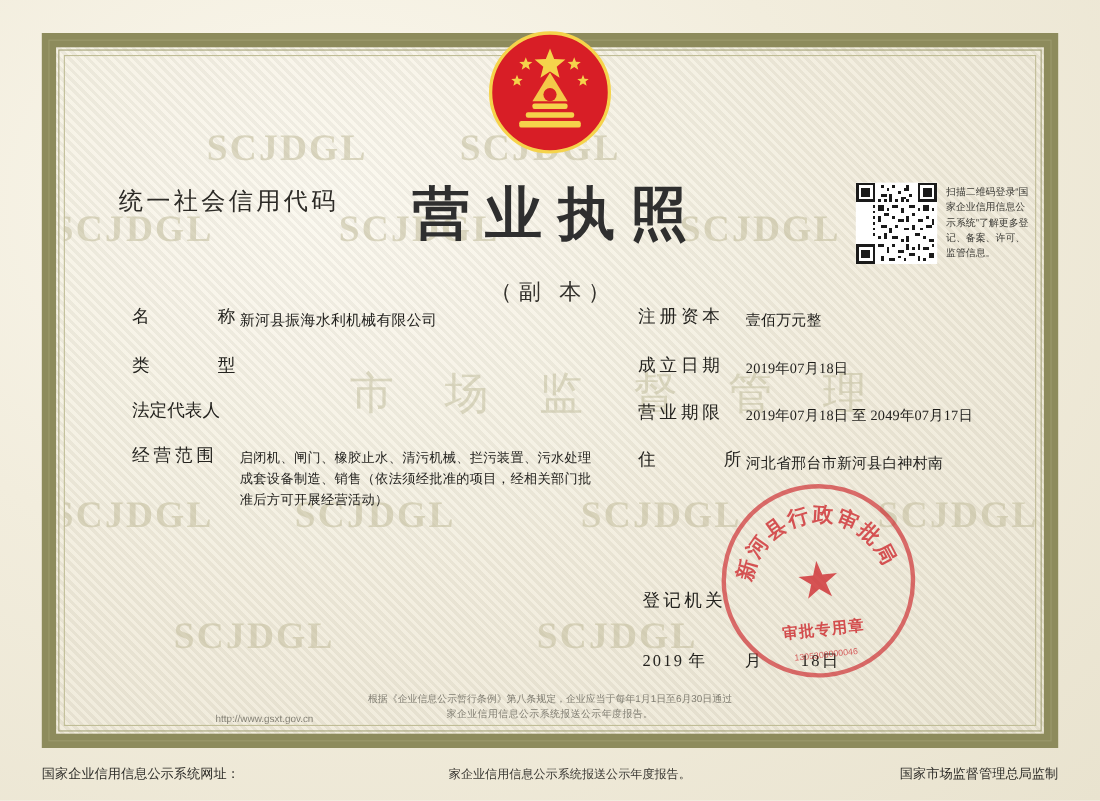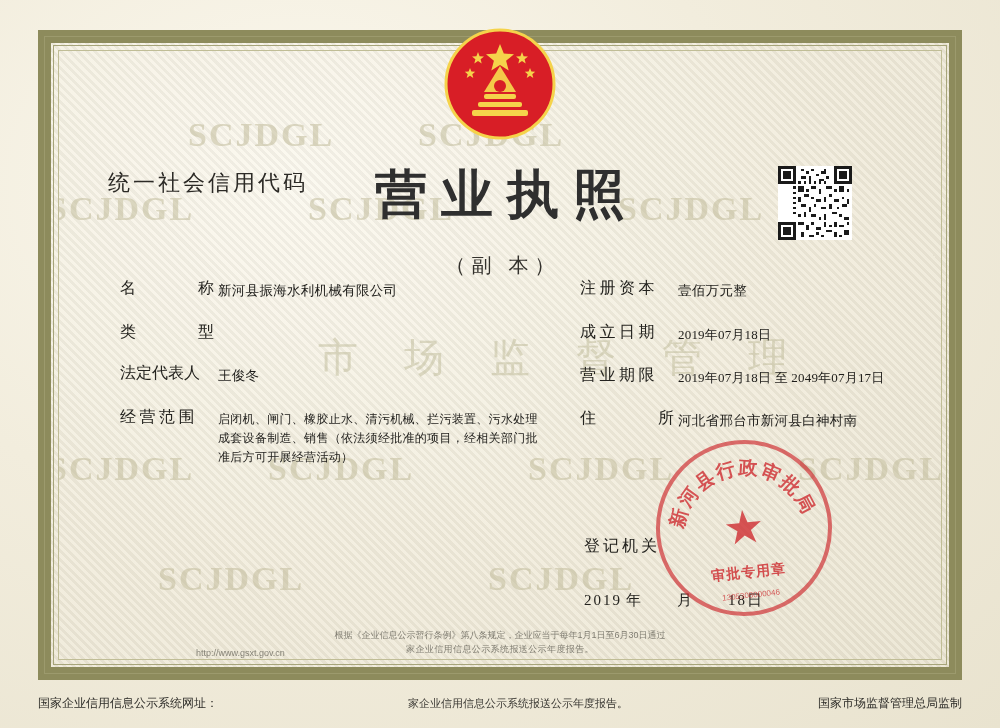--- a/index.html
+++ b/index.html
@@ -478,34 +478,34 @@
           <rect x="12" y="27" width="2" height="1"></rect>
         <rect x="15" y="26" width="1" height="1"></rect>
           <rect x="17" y="27" width="1" height="1"></rect>
         <rect x="19" y="25" width="2" height="1"></rect>
           <rect x="22" y="26" width="1" height="2"></rect>
         <rect x="24" y="27" width="1" height="1"></rect>
           <rect x="26" y="25" width="2" height="2"></rect>
       </g>
     </svg>
   </div>
+  <div class="qr-note">扫描二维码登录“国家企业信用信息公示系统”了解更多登记、备案、许可、监管信息。</div>
 
   <div class="fields">
 
     <div class="col-left">
       <div class="frow">
         <div class="flabel spread4">名　　称</div>
         <div class="fvalue">新河县振海水利机械有限公司</div>
       </div>
       <div class="frow">
         <div class="flabel spread4">类　　型</div>
       </div>
       <div class="frow">
         <div class="flabel">法定代表人</div>
-        <div class="fvalue">王俊冬</div>
       </div>
       <div class="frow">
         <div class="flabel spread5">经营范围</div>
         <div class="fvalue small">启闭机、闸门、橡胶止水、清污机械、拦污装置、污水处理成套设备制造、销售（依法须经批准的项目，经相关部门批准后方可开展经营活动）</div>
       </div>
     </div>
 
     <div class="col-right">
       <div class="frow">
         <div class="flabel spread5">注册资本</div>

